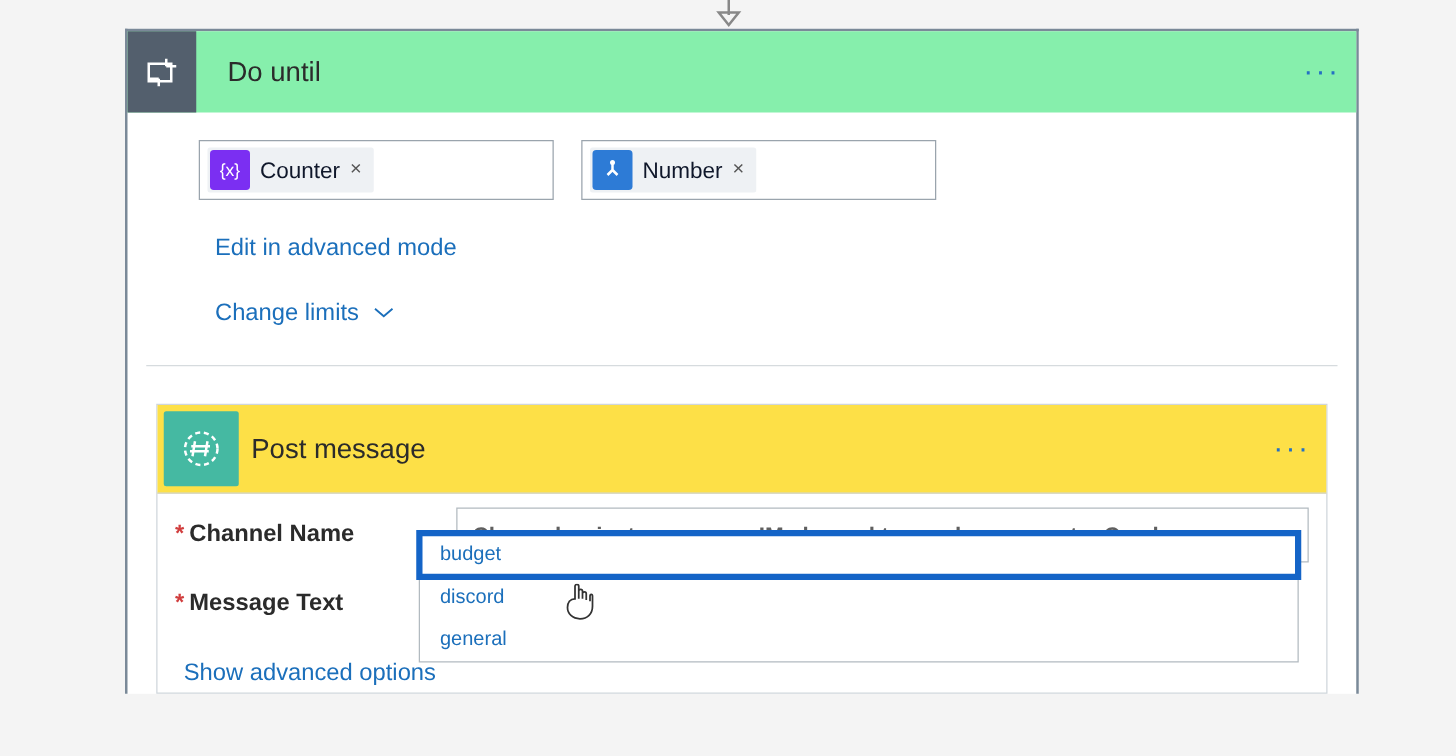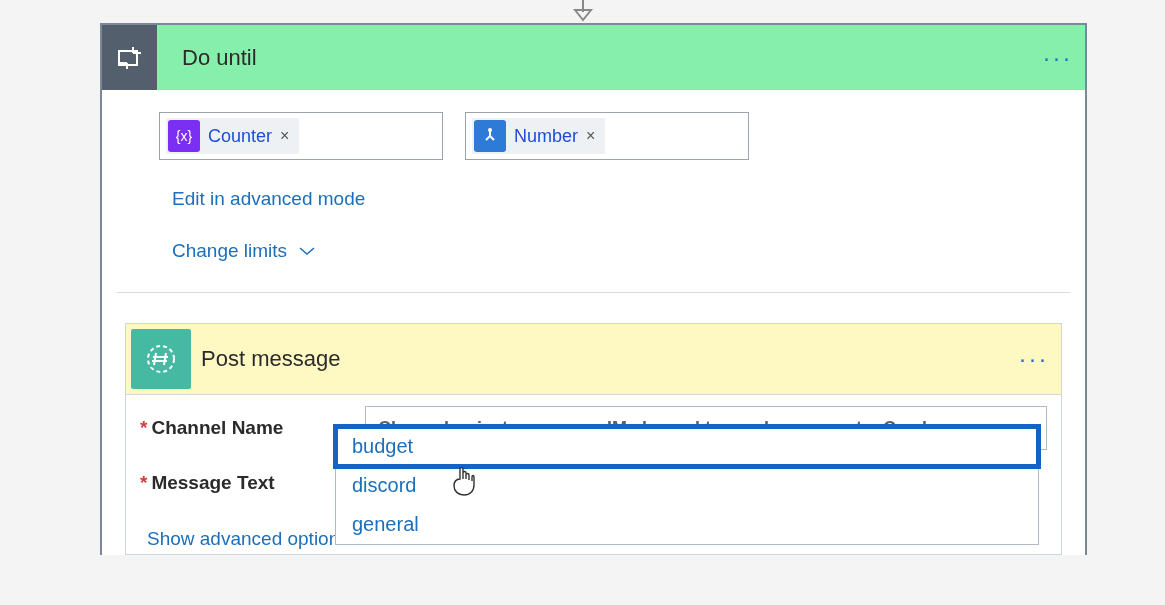--- a/index.html
+++ b/index.html
@@ -15,39 +15,39 @@
   .card-body{padding:22px 15px 0 15px;}
   .cond-row{display:flex;gap:22px;margin-left:42px;margin-bottom:28px;}
   .cond-box{height:46px;border:1px solid #9aa4ad;background:#fff;display:flex;align-items:center;}
   .cond-left{width:276px;padding-left:6px;}
   .cond-mid{width:276px;padding:0 14px;justify-content:space-between;color:#5f5f5f;}
   .cond-right{width:276px;padding-left:6px;}
   .token{display:flex;align-items:center;background:#eef1f4;height:36px;border-radius:2px;padding-right:10px;}
   .token-badge{width:32px;height:32px;border-radius:3px;display:flex;align-items:center;justify-content:center;color:#fff;font-size:14px;margin:0 8px 0 2px;}
   .token-badge.purple{background:#7b2ff2;}
   .token-badge.blue{background:#2d7bd6;}
-  .token-label{font-size:18px;color:#1d4ed8;}
+  .token-label{font-size:18px;color:#0f172a;}
   .token-x{margin-left:8px;color:#555;font-size:16px;cursor:pointer;}
   .chev{color:#6d7b87;}
   .link-row{margin-left:15px;margin-bottom:30px;color:#1b6fbb;font-size:19px;}
   .link-row span{cursor:pointer;margin-left:40px;}
   .link-row .chev{margin-left:6px;}
   hr.sep{border:none;border-top:1px solid #d6dbde;margin:0 0 30px 0;}
   
   .inner-card{margin:0 8px 0 8px;border:1px solid #cfd6db;background:#fff;position:relative;}
-  .inner-header{display:flex;align-items:center;height:70px;background:#fef9c3;border-bottom:1px solid #cfd6db;}
+  .inner-header{display:flex;align-items:center;height:70px;background:#fde047;border-bottom:1px solid #cfd6db;}
   .inner-icon{width:60px;height:60px;margin:5px 10px 5px 5px;background:#45b9a2;border-radius:2px;display:flex;align-items:center;justify-content:center;color:#fff;font-size:30px;}
   .inner-title{flex:1;font-size:22px;color:#2b2b2b;}
   .inner-menu{width:55px;text-align:center;color:#2470c3;font-size:24px;letter-spacing:2px;cursor:pointer;}
   .field-row{display:flex;align-items:center;padding:11px 14px;font-weight:bold;}
   .field-label{width:225px;font-size:19px;color:#2b2b2b;}
   .req{color:#d13e3e;margin-right:4px;}
   .field-input{flex:1;height:42px;border:1px solid #b2bac0;display:flex;align-items:center;justify-content:space-between;padding:0 12px;color:#5f5f5f;font-size:18px;background:#fff;cursor:pointer;}
   .dropdown{position:absolute;left:335px;top:426px;width:702px;border:1px solid #b2bac0;background:#fff;z-index:5;}
-  .dd-item{padding:8px 16px;font-size:20px;color:#1b6fbb;cursor:pointer;}
+  .dd-item{padding:8px 16px;font-size:16px;color:#1b6fbb;cursor:pointer;}
   .dd-item.hl{outline:5px solid #1464c7;outline-offset:-2px;}
   .cursor{position:absolute;left:452px;top:467px;z-index:20;color:#222;pointer-events:none;}
   .adv-link{position:absolute;left:147px;top:528px;font-size:19px;color:#1b6fbb;cursor:pointer;z-index:1;}
   svg{display:block;}
 </style>
 </head>
 <body>
 
 <div class="canvas">
 

